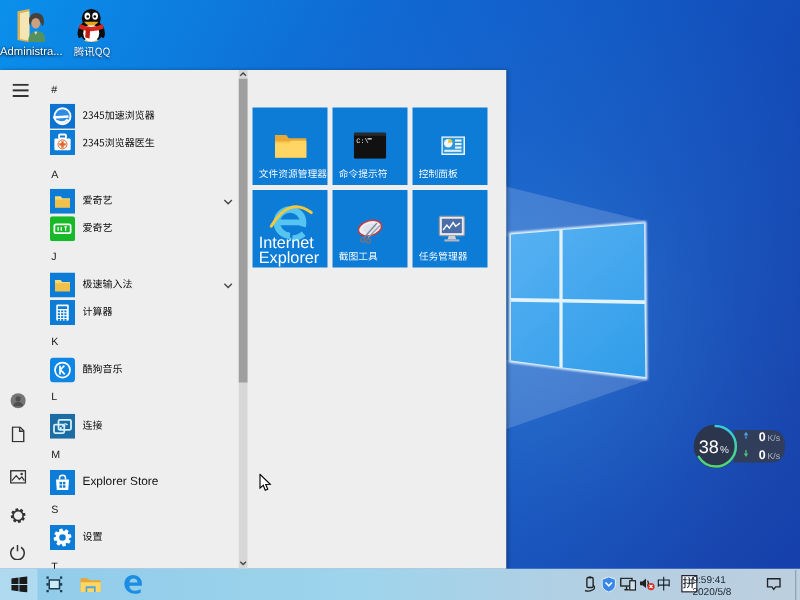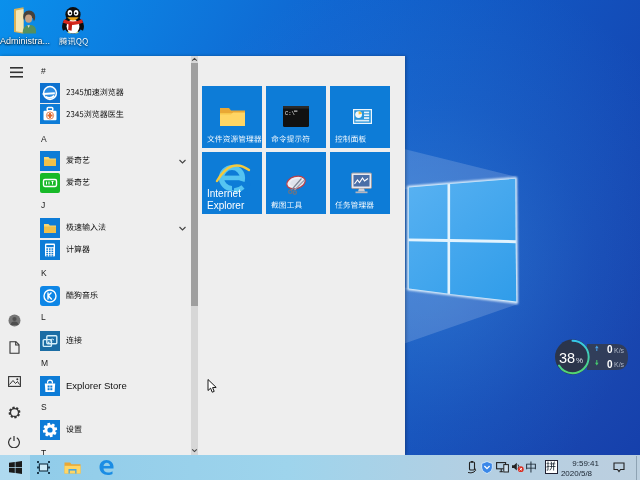--- a/index.html
+++ b/index.html
@@ -261,21 +261,21 @@
       <svg class="abs " style="left:335px;top:78.5px" width="34" height="11" viewBox="0 -6.86 34 11">
         <path d="M5.4 -4.3C5.9 -3.9 6.6 -3.2 6.9 -2.9L7.3 -3.3C6.9 -3.6 6.3 -4.2 5.8 -4.6ZM4.4 -4.6C4.0 -4.1 3.4 -3.6 2.9 -3.2C3.0 -3.1 3.2 -2.9 3.3 -2.8C3.8 -3.2 4.5 -3.8 4.9 -4.4ZM1.3 -6.6V-5.0H0.3V-4.5H1.3V-2.6C0.9 -2.5 0.5 -2.4 0.2 -2.3L0.4 -1.7L1.3 -2.0V-0.1C1.3 -0.0 1.2 0.0 1.1 0.0C1.1 0.0 0.7 0.0 0.4 0.0C0.5 0.2 0.6 0.4 0.6 0.6C1.1 0.6 1.4 0.5 1.6 0.5C1.8 0.4 1.8 0.2 1.8 -0.1V-2.2L2.7 -2.5L2.6 -3.1L1.8 -2.8V-4.5H2.6V-5.0H1.8V-6.6ZM2.6 -0.2V0.4H7.5V-0.2H5.4V-2.1H7.0V-2.6H3.2V-2.1H4.8V-0.2ZM4.6 -6.4C4.7 -6.2 4.8 -5.9 4.9 -5.6H2.9V-4.2H3.4V-5.1H6.9V-4.3H7.4V-5.6H5.6C5.5 -5.9 5.3 -6.3 5.1 -6.6Z M13.1 -5.8V-1.5H13.6V-5.8ZM14.5 -6.5V-0.2C14.5 -0.1 14.4 -0.0 14.3 -0.0C14.2 -0.0 13.7 -0.0 13.3 -0.0C13.3 0.2 13.4 0.4 13.5 0.6C14.0 0.6 14.5 0.6 14.7 0.5C14.9 0.4 15.0 0.2 15.0 -0.2V-6.5ZM8.9 -6.4C8.7 -5.6 8.5 -4.8 8.1 -4.3C8.3 -4.3 8.5 -4.1 8.6 -4.1C8.8 -4.3 8.9 -4.6 9.0 -4.9H10.1V-4.1H8.2V-3.5H10.1V-2.7H8.5V-0.0H9.0V-2.2H10.1V0.6H10.6V-2.2H11.7V-0.6C11.7 -0.5 11.7 -0.5 11.6 -0.5C11.5 -0.5 11.2 -0.5 10.9 -0.5C11.0 -0.4 11.1 -0.1 11.1 0.0C11.5 0.0 11.8 0.0 12.0 -0.1C12.2 -0.2 12.2 -0.3 12.2 -0.6V-2.7H10.6V-3.5H12.5V-4.1H10.6V-4.9H12.2V-5.4H10.6V-6.5H10.1V-5.4H9.2C9.3 -5.7 9.4 -6.0 9.5 -6.3Z M18.6 -2.6H20.3V-1.7H18.6ZM18.6 -3.1V-3.9H20.3V-3.1ZM18.6 -1.2H20.3V-0.3H18.6ZM16.1 -6.0V-5.5H19.1C19.0 -5.2 18.9 -4.8 18.8 -4.5H16.4V0.6H17.0V0.2H22.0V0.6H22.6V-4.5H19.4L19.7 -5.5H23.0V-6.0ZM17.0 -0.3V-3.9H18.1V-0.3ZM22.0 -0.3H20.8V-3.9H22.0Z M24.9 -6.6V-5.0H23.9V-4.5H24.9C24.6 -3.4 24.2 -2.2 23.6 -1.5C23.8 -1.4 23.9 -1.1 24.0 -1.0C24.3 -1.5 24.7 -2.4 24.9 -3.3V0.6H25.5V-3.6C25.7 -3.2 25.9 -2.7 26.0 -2.4L26.4 -2.9C26.3 -3.1 25.7 -4.0 25.5 -4.3V-4.5H26.4V-5.0H25.5V-6.6ZM30.3 -6.4C29.5 -6.1 28.0 -5.9 26.7 -5.8V-3.9C26.7 -2.7 26.7 -0.9 25.8 0.3C25.9 0.4 26.2 0.5 26.3 0.6C27.1 -0.6 27.3 -2.4 27.3 -3.7H27.5C27.8 -2.7 28.1 -1.9 28.6 -1.1C28.1 -0.5 27.5 -0.1 26.8 0.1C27.0 0.3 27.1 0.5 27.2 0.6C27.8 0.3 28.4 -0.1 28.9 -0.6C29.4 -0.1 29.9 0.4 30.5 0.6C30.6 0.5 30.8 0.2 30.9 0.1C30.3 -0.1 29.7 -0.5 29.3 -1.1C29.9 -1.9 30.3 -2.9 30.5 -4.2L30.1 -4.3L30.0 -4.2H27.3V-5.3C28.5 -5.4 29.8 -5.6 30.6 -5.9ZM29.9 -3.7C29.7 -2.9 29.3 -2.2 28.9 -1.6C28.6 -2.2 28.3 -2.9 28.1 -3.7Z" fill="#fff"></path>
       </svg>
       <svg class="abs" style="left:215px;top:104px" width="36" height="34" viewBox="0 0 36 34">
 <circle cx="17" cy="18" r="10.5" fill="none" stroke="#55c4f1" stroke-width="5.2"></circle>
 <polygon points="17,18 36,24 30,34 17,30" fill="#0d7cd7"></polygon>
 <path d="M28 27 Q24 30.5 19 30.5" fill="none" stroke="#55c4f1" stroke-width="4.6"></path>
 <rect x="6.6" y="15.6" width="20.8" height="4.6" fill="#55c4f1"></rect>
 <path d="M2 21 Q16 -3 34 10" fill="none" stroke="#f4c93e" stroke-width="2.4" stroke-linecap="round"></path>
 </svg>
-      <div class="tlabel" style="left:207px;top:132px;font-size:10px;line-height:11.5px">Internet<br>Explorer</div>
+      <div class="tlabel" style="left:207px;top:132px;font-size:13px;line-height:11.5px">Internet<br>Explorer</div>
       <svg class="abs" style="left:283px;top:117px" width="27" height="24" viewBox="0 0 27 24">
 <ellipse cx="13" cy="9.5" rx="9.5" ry="6" fill="#eceef4" stroke="#b8414a" stroke-width="1.3" transform="rotate(-16 13 9.5)"></ellipse>
 <ellipse cx="13" cy="9.5" rx="6" ry="3.4" fill="#dfe3ec" transform="rotate(-16 13 9.5)"></ellipse>
 <path d="M8 17.5 L18.5 5.5" stroke="#7e8594" stroke-width="1.2"></path>
 <path d="M11.5 17 L21.5 7" stroke="#9aa1b0" stroke-width="1.2"></path>
 <circle cx="7.3" cy="18.8" r="1.7" fill="none" stroke="#6d7483" stroke-width="1.2"></circle>
 <circle cx="11.8" cy="19.6" r="1.7" fill="none" stroke="#6d7483" stroke-width="1.2"></circle>
 </svg>
       <svg class="abs " style="left:271px;top:144.5px" width="34" height="11" viewBox="0 -6.86 34 11">
         <path d="M5.6 -6.1C6.1 -5.8 6.6 -5.3 6.8 -5.0L7.2 -5.3C7.0 -5.6 6.5 -6.1 6.1 -6.4ZM2.4 -3.9C2.6 -3.7 2.7 -3.5 2.8 -3.3H1.7C1.8 -3.5 1.9 -3.7 2.0 -3.9L1.5 -4.1C1.3 -3.4 0.8 -2.7 0.3 -2.3C0.4 -2.2 0.6 -2.0 0.7 -1.9C0.8 -2.0 0.9 -2.2 1.1 -2.3V0.5H1.6V0.0H4.1L3.9 0.2C4.0 0.3 4.2 0.5 4.3 0.6C4.7 0.3 5.1 -0.0 5.5 -0.5C5.8 0.2 6.1 0.5 6.6 0.5C7.2 0.5 7.4 0.2 7.5 -1.0C7.3 -1.0 7.1 -1.2 7.0 -1.3C7.0 -0.4 6.9 -0.0 6.7 -0.0C6.4 -0.0 6.1 -0.4 5.9 -1.0C6.4 -1.7 6.7 -2.6 7.0 -3.5L6.5 -3.7C6.3 -3.0 6.0 -2.3 5.7 -1.7C5.5 -2.4 5.4 -3.2 5.3 -4.1H7.4V-4.6H5.3C5.2 -5.2 5.2 -5.9 5.2 -6.5H4.7C4.7 -5.9 4.7 -5.3 4.7 -4.6H2.8V-5.3H4.2V-5.8H2.8V-6.5H2.2V-5.8H0.7V-5.3H2.2V-4.6H0.4V-4.1H4.7C4.8 -2.9 5.0 -1.9 5.2 -1.1C5.0 -0.7 4.7 -0.4 4.3 -0.1V-0.4H3.2V-1.0H4.2V-1.4H3.2V-1.9H4.2V-2.3H3.2V-2.8H4.3V-3.3H3.3C3.3 -3.5 3.1 -3.8 2.9 -4.0ZM2.7 -1.9V-1.4H1.6V-1.9ZM2.7 -2.3H1.6V-2.8H2.7ZM2.7 -1.0V-0.4H1.6V-1.0Z M10.7 -2.2C11.3 -2.0 12.1 -1.8 12.6 -1.6L12.8 -1.9C12.4 -2.2 11.6 -2.4 11.0 -2.5ZM9.9 -1.2C11.0 -1.1 12.4 -0.7 13.1 -0.5L13.4 -0.9C12.6 -1.2 11.3 -1.5 10.2 -1.6ZM8.5 -6.2V0.6H9.0V0.3H14.4V0.6H15.0V-6.2ZM9.0 -0.2V-5.7H14.4V-0.2ZM11.0 -5.5C10.6 -4.9 10.0 -4.3 9.3 -3.9C9.4 -3.8 9.6 -3.6 9.7 -3.5C9.9 -3.7 10.2 -3.9 10.4 -4.1C10.7 -3.8 11.0 -3.6 11.3 -3.4C10.6 -3.1 9.9 -2.8 9.2 -2.7C9.3 -2.6 9.4 -2.4 9.4 -2.2C10.2 -2.4 11.0 -2.7 11.8 -3.1C12.4 -2.7 13.2 -2.5 13.9 -2.3C14.0 -2.4 14.1 -2.7 14.2 -2.8C13.5 -2.9 12.8 -3.1 12.2 -3.4C12.8 -3.8 13.3 -4.2 13.6 -4.7L13.3 -4.9L13.2 -4.9H11.2C11.3 -5.0 11.4 -5.2 11.5 -5.4ZM10.7 -4.4 10.8 -4.4H12.8C12.5 -4.1 12.2 -3.9 11.7 -3.6C11.3 -3.9 11.0 -4.1 10.7 -4.4Z M16.0 -0.6V0.0H23.0V-0.6H19.8V-5.1H22.6V-5.7H16.4V-5.1H19.2V-0.6Z M28.1 -0.7C29.0 -0.2 29.9 0.2 30.4 0.6L30.9 0.2C30.3 -0.2 29.4 -0.7 28.5 -1.1ZM26.0 -1.0C25.5 -0.6 24.5 -0.1 23.7 0.2C23.9 0.3 24.0 0.5 24.1 0.6C24.9 0.3 25.9 -0.2 26.5 -0.7ZM25.1 -6.2V-1.6H23.8V-1.1H30.8V-1.6H29.7V-6.2ZM25.6 -1.6V-2.3H29.1V-1.6ZM25.6 -4.6H29.1V-3.9H25.6ZM25.6 -5.0V-5.7H29.1V-5.0ZM25.6 -3.5H29.1V-2.8H25.6Z" fill="#fff"></path>
@@ -356,21 +356,21 @@
 <circle cx="9.8" cy="8.2" r="2.9" fill="#d93025"></circle>
 <path d="M8.6 7 L11 9.4 M11 7 L8.6 9.4" stroke="#fff" stroke-width="0.9"></path>
 </svg>
     <svg class="abs " style="left:525px;top:460.5px" width="15" height="17" viewBox="0 -10.56 15 17">
       <path d="M5.5 -10.1V-7.9H1.2V-2.2H2.1V-3.0H5.5V0.9H6.4V-3.0H9.9V-2.3H10.8V-7.9H6.4V-10.1ZM2.1 -3.9V-7.1H5.5V-3.9ZM9.9 -3.9H6.4V-7.1H9.9Z" fill="#13202c"></path>
     </svg>
     <div class="abs" style="left:544.5px;top:460px;width:11px;height:12px;background:#fff;border:1px solid #223"></div>
     <svg class="abs " style="left:545.5px;top:460.5px" width="13" height="14" viewBox="0 -8.80 13 14">
       <path d="M4.5 -8.1C4.9 -7.5 5.3 -6.8 5.4 -6.3L6.1 -6.6C5.9 -7.1 5.5 -7.8 5.2 -8.3ZM1.6 -8.4V-6.4H0.4V-5.7H1.6V-3.5C1.1 -3.3 0.7 -3.2 0.3 -3.1L0.5 -2.4L1.6 -2.7V-0.2C1.6 -0.0 1.6 0.0 1.5 0.0C1.4 0.0 1.0 0.0 0.6 0.0C0.7 0.2 0.7 0.6 0.8 0.8C1.4 0.8 1.8 0.7 2.0 0.6C2.3 0.5 2.4 0.3 2.4 -0.2V-3.0L3.4 -3.3L3.3 -4.0L2.4 -3.7V-5.7H3.4V-6.4H2.4V-8.4ZM7.3 -5.6V-3.6H5.9V-3.7V-5.6ZM8.1 -8.4C7.9 -7.8 7.5 -6.9 7.2 -6.3H3.9V-5.6H5.1V-3.7V-3.6H3.6V-2.8H5.1C5.0 -1.8 4.7 -0.5 3.4 0.3C3.5 0.4 3.8 0.7 3.9 0.8C5.3 -0.1 5.7 -1.6 5.8 -2.8H7.3V0.8H8.1V-2.8H9.5V-3.6H8.1V-5.6H9.3V-6.3H7.9C8.2 -6.8 8.6 -7.5 8.9 -8.1Z" fill="#13202c"></path>
     </svg>
-    <div class="abs" style="left:554px;top:458.5px;width:45px;text-align:right;font-size:8px;color:#1a2430">9:59:41</div>
-    <div class="abs" style="left:554px;top:468.5px;width:45px;text-align:center;font-size:8px;color:#1a2430">2020/5/8</div>
+    <div class="abs" style="left:554px;top:458.5px;width:45px;font-size:8px;color:#1a2430">9:59:41</div>
+    <div class="abs" style="left:554px;top:468.5px;width:45px;text-align:left;font-size:8px;color:#1a2430">2020/5/8</div>
     <svg class="abs" style="left:613px;top:462px" width="12" height="11" viewBox="0 0 12 11">
 <path d="M1 1 L11 1 L11 7.5 L7.5 7.5 L6 9.5 L4.5 7.5 L1 7.5 Z" fill="none" stroke="#222" stroke-width="1.1"></path>
 </svg>
     <div class="abs" style="left:636px;top:456px;width:1px;height:24px;background:rgba(60,80,100,0.35)"></div>
     <svg class="abs" style="left:207px;top:379px" width="11" height="15" viewBox="0 0 11 15">
 <path d="M1 0.5 L1 11.5 L3.6 9.2 L5.2 13.2 L7.2 12.4 L5.6 8.6 L9.2 8.4 Z" fill="#fff" stroke="#000" stroke-width="0.9"></path>
 </svg>
   </div>
 </body></html>

